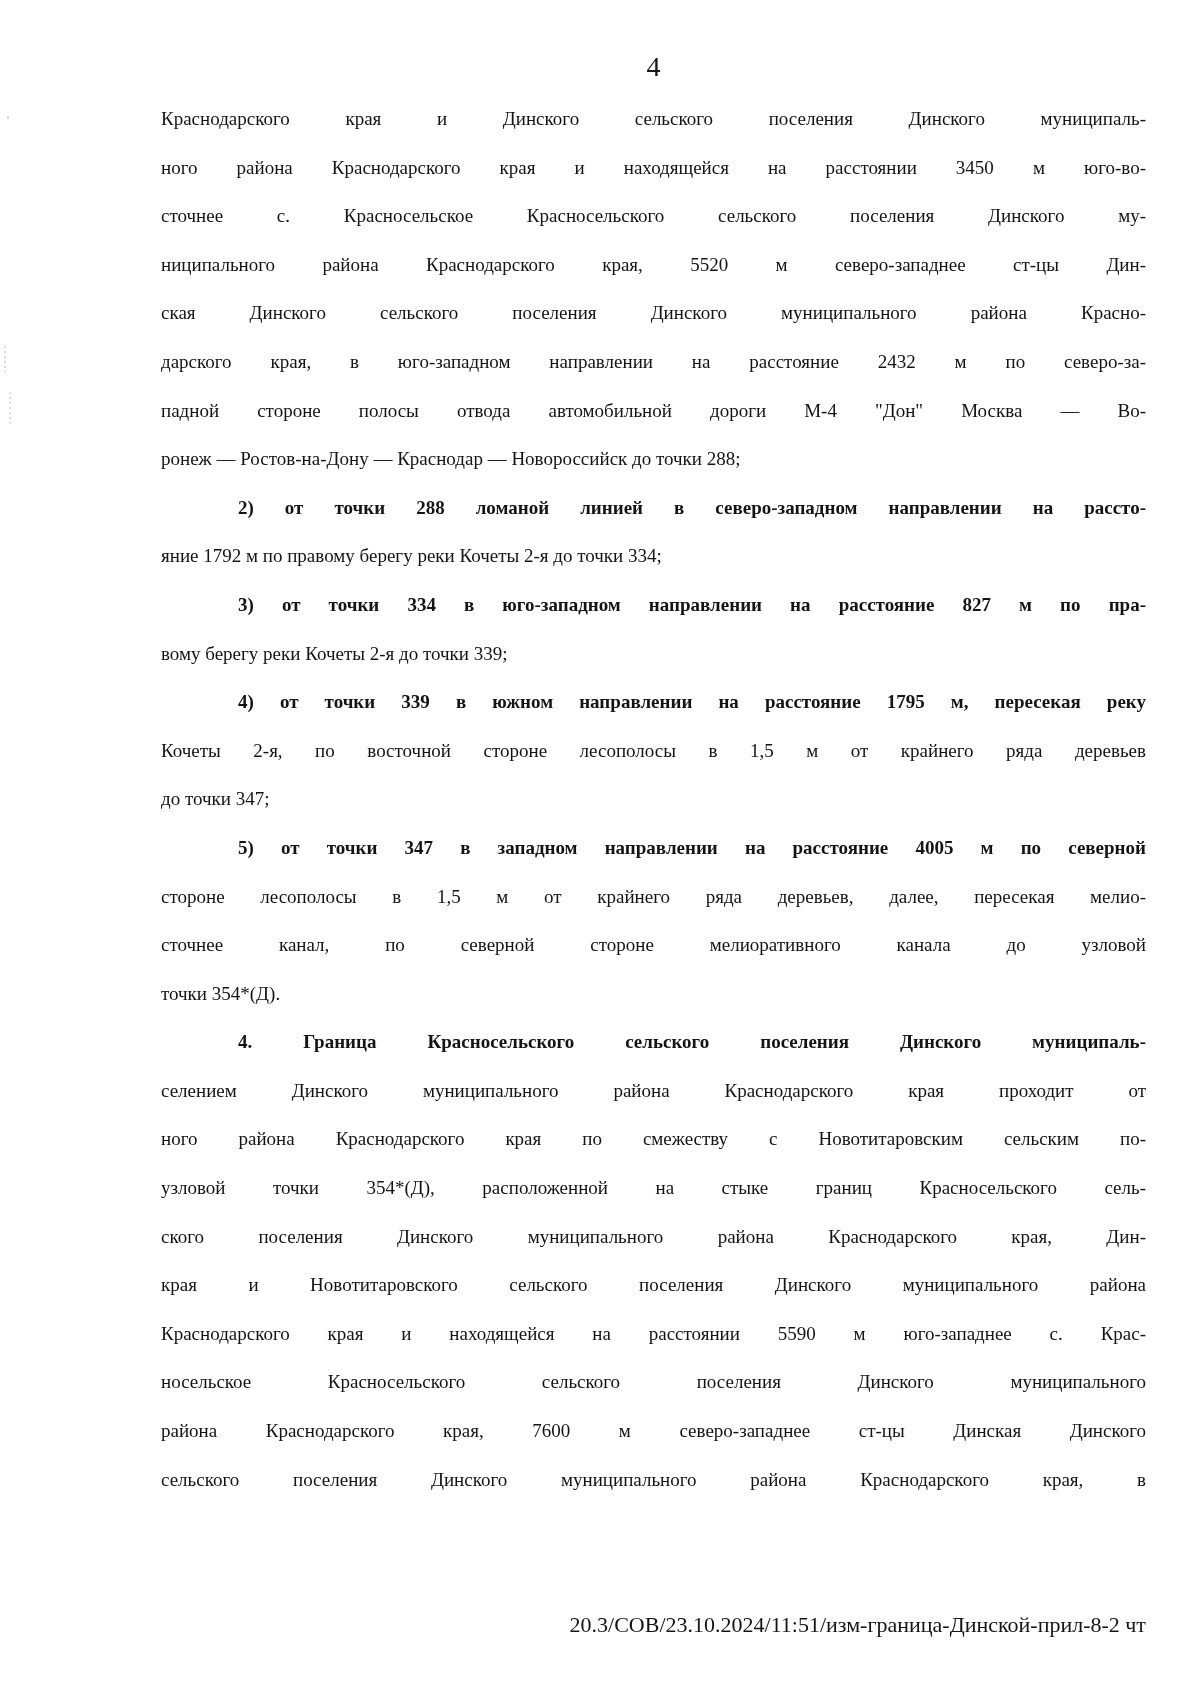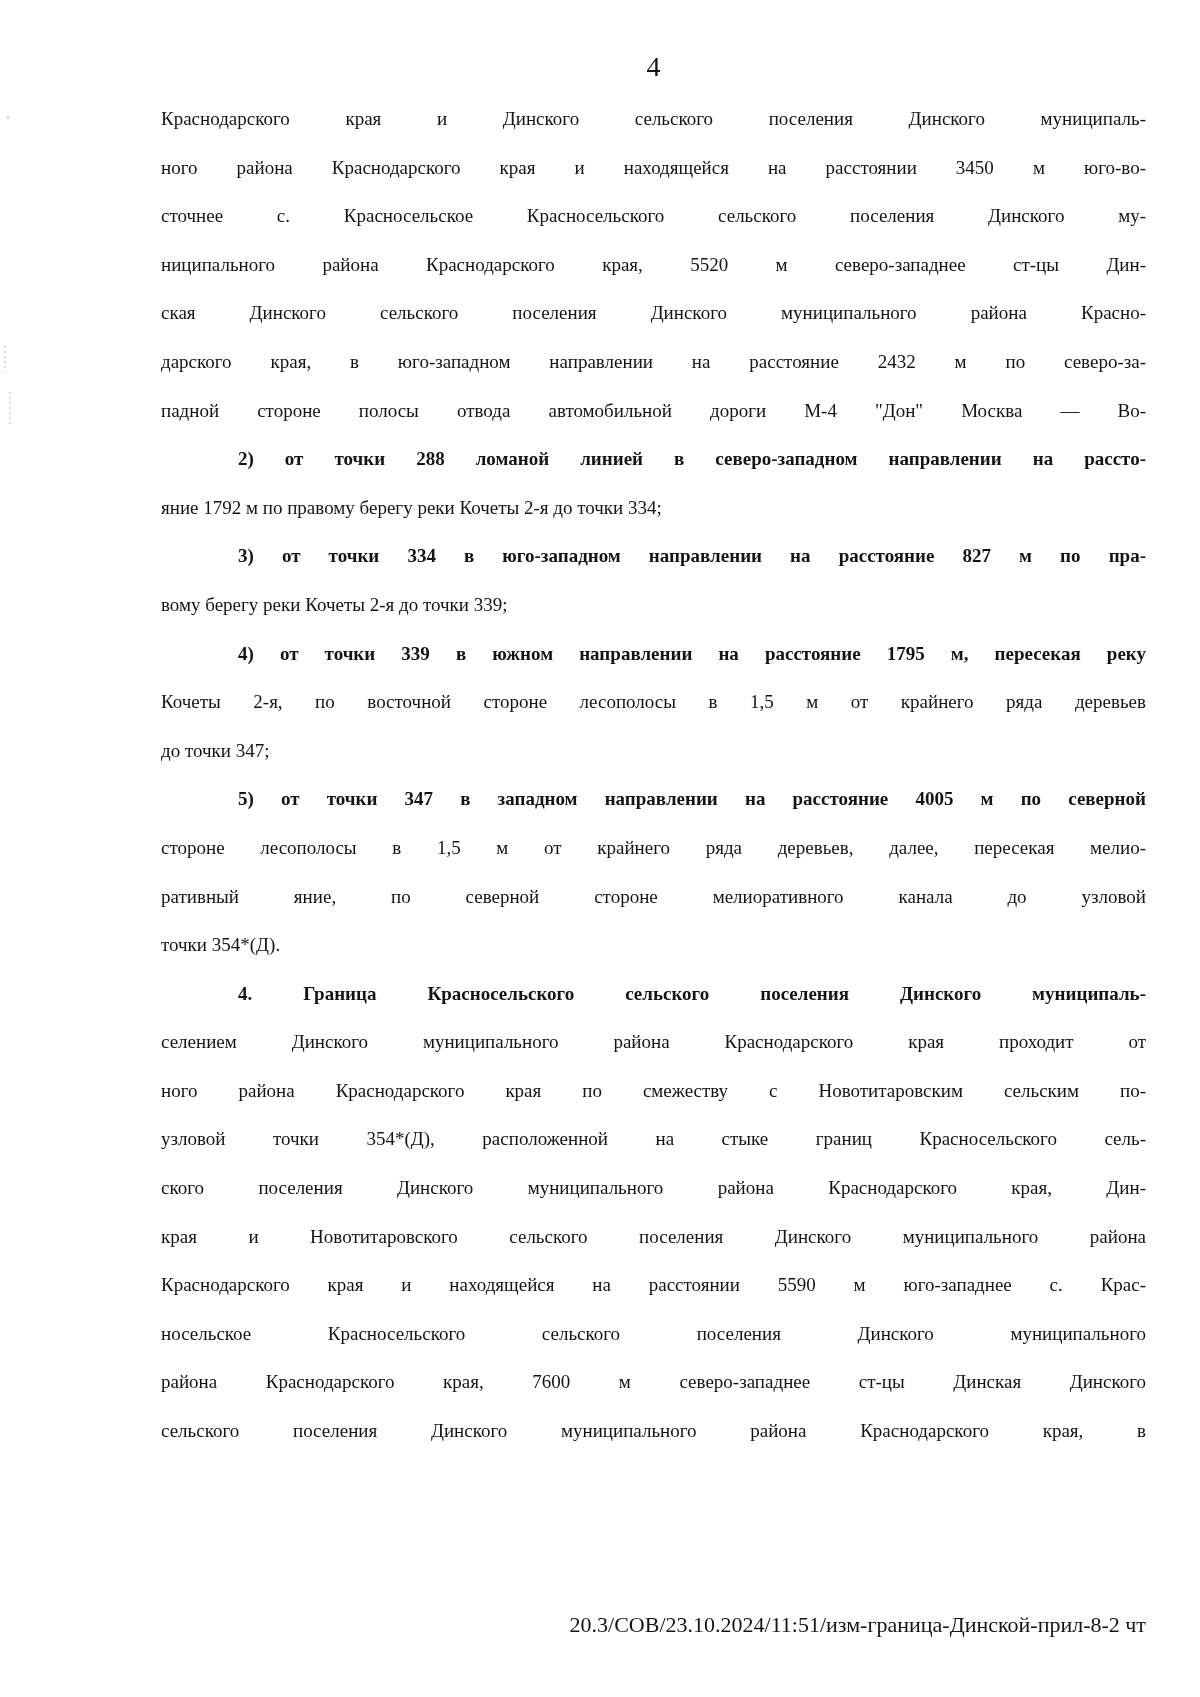--- a/index.html
+++ b/index.html
@@ -66,30 +66,31 @@
   <div class="page-number">4</div>
 
   <div class="body-text">
     <div class="line">Краснодарского края и Динского сельского поселения Динского муниципаль-</div>
     <div class="line">ного района Краснодарского края и находящейся на расстоянии 3450 м юго-во-</div>
     <div class="line">сточнее с. Красносельское Красносельского сельского поселения Динского му-</div>
     <div class="line">ниципального района Краснодарского края, 5520 м северо-западнее ст-цы Дин-</div>
     <div class="line">ская Динского сельского поселения Динского муниципального района Красно-</div>
     <div class="line">дарского края, в юго-западном направлении на расстояние 2432 м по северо-за-</div>
     <div class="line">падной стороне полосы отвода автомобильной дороги М-4 "Дон" Москва — Во-</div>
+    <div class="line end">ронеж — Ростов-на-Дону — Краснодар — Новороссийск до точки 288;</div>
     <div class="line indent">2) от точки 288 ломаной линией в северо-западном направлении на рассто-</div>
     <div class="line end">яние 1792 м по правому берегу реки Кочеты 2-я до точки 334;</div>
     <div class="line indent">3) от точки 334 в юго-западном направлении на расстояние 827 м по пра-</div>
     <div class="line end">вому берегу реки Кочеты 2-я до точки 339;</div>
     <div class="line indent">4) от точки 339 в южном направлении на расстояние 1795 м, пересекая реку</div>
     <div class="line">Кочеты 2-я, по восточной стороне лесополосы в 1,5 м от крайнего ряда деревьев</div>
     <div class="line end">до точки 347;</div>
     <div class="line indent">5) от точки 347 в западном направлении на расстояние 4005 м по северной</div>
     <div class="line">стороне лесополосы в 1,5 м от крайнего ряда деревьев, далее, пересекая мелио-</div>
-    <div class="line">ративный яние, по северной стороне мелиоративного канала до узловой</div>
+    <div class="line">сточнее канал, по северной стороне мелиоративного канала до узловой</div>
     <div class="line end">точки 354*(Д).</div>
     <div class="line indent">4. Граница Красносельского сельского поселения Динского муниципаль-</div>
     <div class="line">селением Динского муниципального района Краснодарского края проходит от</div>
     <div class="line">ного района Краснодарского края по смежеству с Новотитаровским сельским по-</div>
     <div class="line">узловой точки 354*(Д), расположенной на стыке границ Красносельского сель-</div>
     <div class="line">ского поселения Динского муниципального района Краснодарского края, Дин-</div>
     <div class="line">края и Новотитаровского сельского поселения Динского муниципального района</div>
     <div class="line">Краснодарского края и находящейся на расстоянии 5590 м юго-западнее с. Крас-</div>
     <div class="line">носельское Красносельского сельского поселения Динского муниципального</div>
     <div class="line">района Краснодарского края, 7600 м северо-западнее ст-цы Динская Динского</div>

